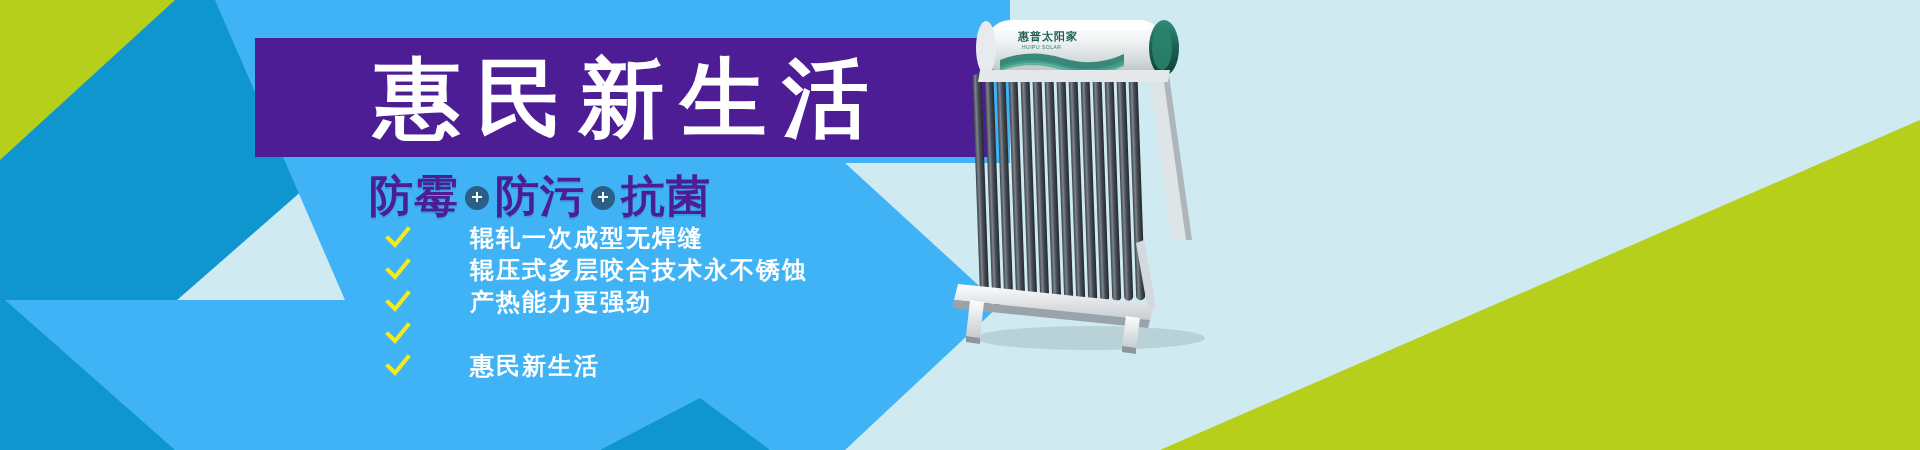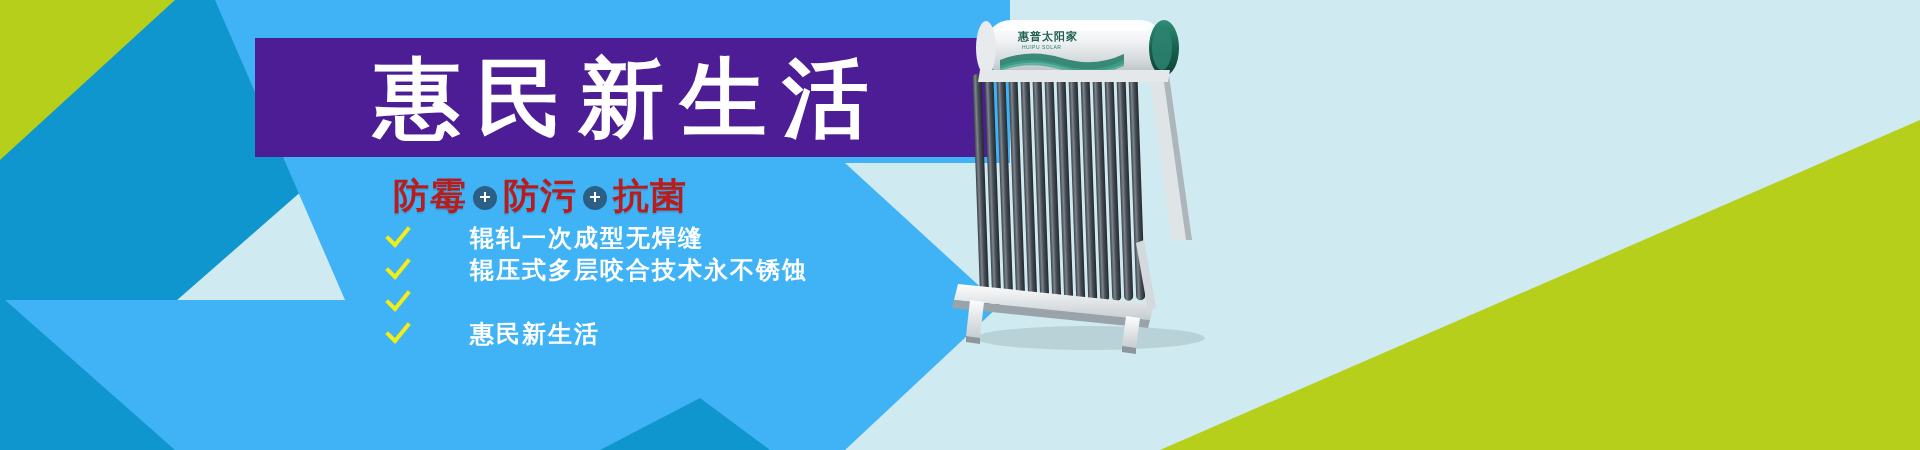--- a/index.html
+++ b/index.html
@@ -54,22 +54,22 @@
     top:175px;
     width:330px;
     height:42px;
     display:flex;
     align-items:center;
     justify-content:center;
     gap:6px;
     white-space:nowrap;
   }
   .subtitle-word{
-    color:#b91c1c;
-    font-size:36px;
+    color:#4c1d95;
+    font-size:44px;
     font-weight:bold;
     letter-spacing:1px;
     line-height:1;
     font-family:"DejaVu Sans","Liberation Sans",sans-serif;
     text-shadow:0 2px 0 rgba(0,0,0,.10);
   }
   .plus-badge{
     width:24px;height:24px;
     border-radius:50%;
     background:#2b5f86;
@@ -209,20 +209,26 @@
       <svg class="check-icon" viewBox="0 0 26 26">
         <path d="M3 13 L10 20 L23 4" stroke="#f5ec16" stroke-width="4" fill="none" stroke-linecap="square"></path>
       </svg>
       <span class="feature-label">辊轧一次成型无焊缝</span>
     </div>
     <div class="feature-row">
       <svg class="check-icon" viewBox="0 0 26 26">
         <path d="M3 13 L10 20 L23 4" stroke="#f5ec16" stroke-width="4" fill="none" stroke-linecap="square"></path>
       </svg>
       <span class="feature-label">辊压式多层咬合技术永不锈蚀</span>
+    </div>
+    <div class="feature-row">
+      <svg class="check-icon" viewBox="0 0 26 26">
+        <path d="M3 13 L10 20 L23 4" stroke="#f5ec16" stroke-width="4" fill="none" stroke-linecap="square"></path>
+      </svg>
+      <span class="feature-label">产热能力更强劲</span>
     </div>
     <div class="feature-row">
       <svg class="check-icon" viewBox="0 0 26 26">
         <path d="M3 13 L10 20 L23 4" stroke="#f5ec16" stroke-width="4" fill="none" stroke-linecap="square"></path>
       </svg>
     </div>
     <div class="feature-row">
       <svg class="check-icon" viewBox="0 0 26 26">
         <path d="M3 13 L10 20 L23 4" stroke="#f5ec16" stroke-width="4" fill="none" stroke-linecap="square"></path>
       </svg>

